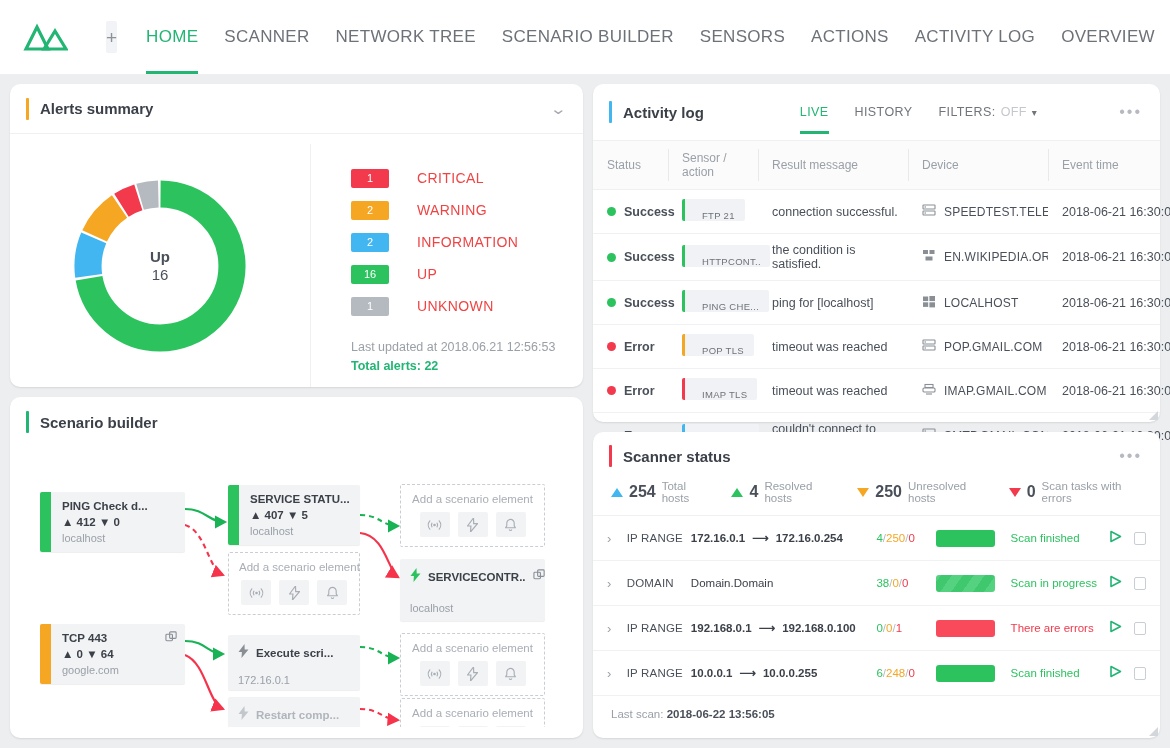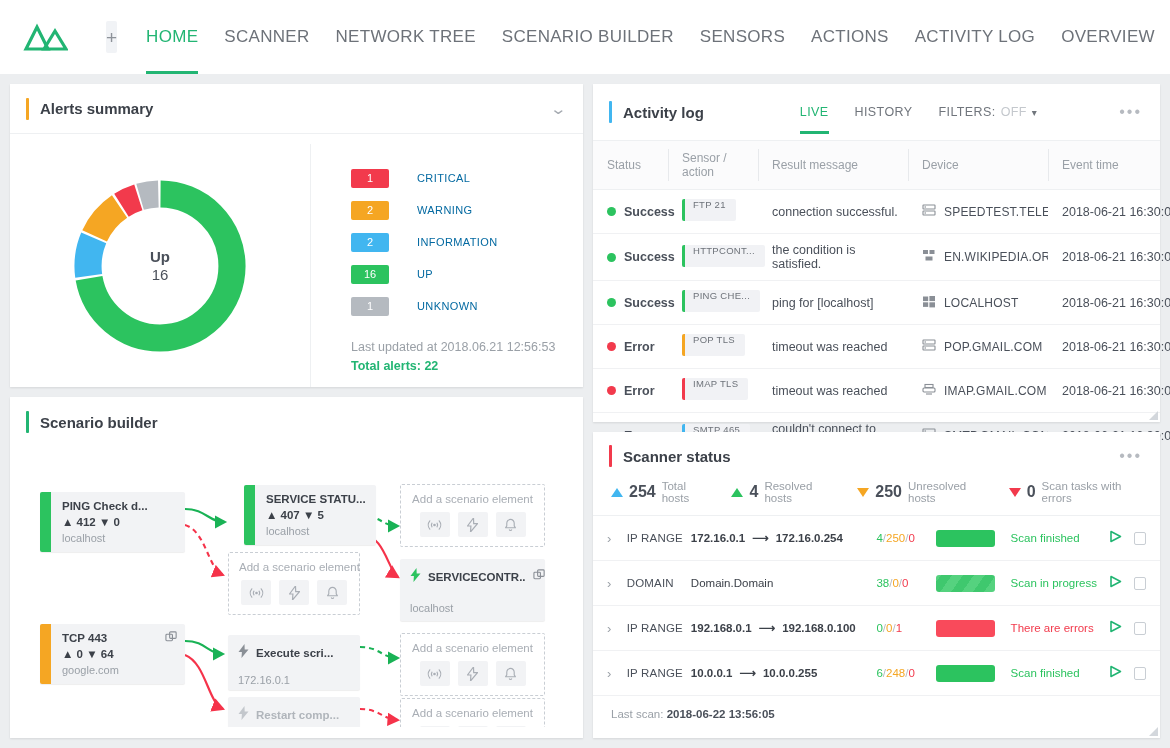--- a/index.html
+++ b/index.html
@@ -35,21 +35,21 @@
   }
   .nav-more { color: #8d9299; letter-spacing: 2px; font-size: 15px; padding: 0 13px; cursor: pointer; }
   .topbar-right { margin-left: auto; display: flex; align-items: center; gap: 18px; }
   .icon-btn { cursor: pointer; display: flex; align-items: center; }
 
   
   .main { display: flex; gap: 10px; padding: 10px; height: 674px; }
   .col-left { width: 573px; display: flex; flex-direction: column; gap: 10px; }
   .col-right { width: 567px; display: flex; flex-direction: column; gap: 10px; }
 
-  .card { background: #fff; border-radius: 0; box-shadow: 0 1px 2px rgba(0,0,0,.10); position: relative; }
+  .card { background: #fff; border-radius: 10px; box-shadow: 0 1px 2px rgba(0,0,0,.10); position: relative; }
   .card-head {
     height: 50px; display: flex; align-items: center; padding: 0 18px;
     border-bottom: 1px solid #eef0f2; position: relative;
   }
   .accent { position: absolute; left: 16px; top: 14px; width: 3px; height: 22px; border-radius: 1px; }
   .card-title { font-size: 15px; font-weight: bold; color: #3c4149; margin-left: 12px; }
   .chev-down {
     margin-left: auto; color: #a4a9b0; font-size: 15px; cursor: pointer;
     transform: scaleX(1.4); line-height: 1;
   }
@@ -60,21 +60,21 @@
   .donut-wrap { width: 300px; display: flex; align-items: center; justify-content: center; position: relative; }
   .donut-center { position: absolute; text-align: center; color: #4a505a; }
   .donut-center .dc-label { font-size: 15px; font-weight: bold; }
   .donut-center .dc-val { font-size: 15px; margin-top: 1px; }
   .legend-wrap { flex: 1; border-left: 1px solid #eef0f2; padding: 18px 0 0 40px; }
   .legend-row { display: flex; align-items: center; height: 32px; }
   .legend-chip {
     width: 38px; height: 19px; border-radius: 2px; color: #fff; font-size: 11px;
     display: flex; align-items: center; justify-content: center;
   }
-  .legend-label { margin-left: 28px; font-size: 11px; color: #0369a1; letter-spacing: .4px; }
+  .legend-label { margin-left: 28px; font-size: 14px; color: #ef4444; letter-spacing: .4px; }
   .legend-foot { margin-top: 18px; font-size: 12.5px; color: #9aa0a7; }
   .legend-total { margin-top: 5px; font-size: 12.5px; color: #22b573; font-weight: bold; }
 
   
   .scen-body { position: relative; height: 280px; overflow: hidden; }
   .node {
     position: absolute; background: #f2f3f5; border-radius: 2px;
     box-shadow: 0 1px 1px rgba(0,0,0,.07); overflow: hidden;
   }
   .node .bar { position: absolute; left: 0; top: 0; bottom: 0; width: 11px; }
@@ -128,22 +128,22 @@
   }
   table.al th:not(:first-child)::before {
     content: ""; position: absolute; left: 0; top: 8px; bottom: 8px; width: 1px; background: #e7e9ec;
   }
   table.al td {
     padding: 9px 0 9px 14px; border-bottom: 1px solid #f0f1f3; font-size: 12.5px; color: #4a505a;
   }
   .st-cell { display: flex; align-items: center; gap: 8px; font-weight: bold; font-size: 12.5px; }
   .st-dot { width: 9px; height: 9px; border-radius: 50%; flex: none; }
   .sensor-tag {
-    display: inline-flex; align-items: flex-start; background: #f1f2f5; border-radius: 2px;
-    height: 22px; padding: 0 10px 0 0; max-width: 88px; overflow: hidden;
+    display: inline-flex; align-items: flex-end; background: #f1f2f5; border-radius: 2px;
+    height: 22px; padding: 0 10px 0 0; max-width: 88px; overflow: hidden; gap: 9px;
   }
   .sensor-tag .sbar { width: 3px; height: 22px; flex: none; margin-right: 8px; }
   .sensor-tag .stxt { font-size: 9.5px; color: #6d7279; letter-spacing: .3px; white-space: nowrap; overflow: hidden; }
   .dev-cell { display: flex; align-items: center; gap: 8px; }
   .dev-name { font-size: 12px; color: #4a505a; letter-spacing: .2px; white-space: nowrap; overflow: hidden; }
   .time-cell { font-size: 11.5px; color: #8a8f96; white-space: nowrap; }
 
   .pager { height: 40px; display: flex; align-items: center; padding: 0 14px; }
   .pg-select {
     width: 52px; height: 28px; border: 1px solid #dfe2e6; border-radius: 2px; background: #fff;
@@ -332,21 +332,21 @@
           <div class="ninner">
             <div class="ntitle">PING Check d...</div>
             <div class="nstats">
               <span>▲ 412</span>
               <span>▼ 0</span>
             </div>
             <div class="nhost">localhost</div>
           </div>
         </div>
 
-        <div class="node" style="left:234px; top:38px; width:132px">
+        <div class="node" style="left:218px; top:38px; width:132px">
           <div class="bar" style="background:#2cc35f"></div>
           <div class="ninner">
             <div class="ntitle">SERVICE STATU...</div>
             <div class="nstats">
               <span>▲ 407</span>
               <span>▼ 5</span>
             </div>
             <div class="nhost">localhost</div>
           </div>
         </div>

